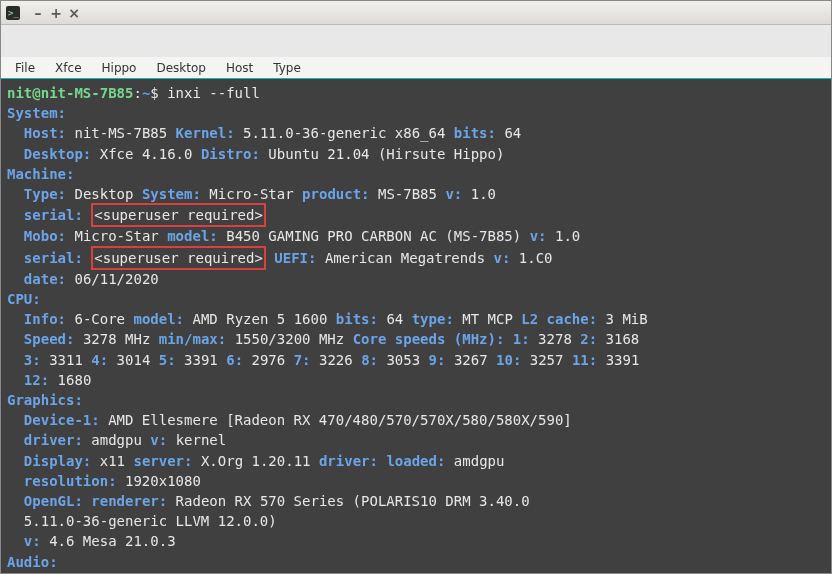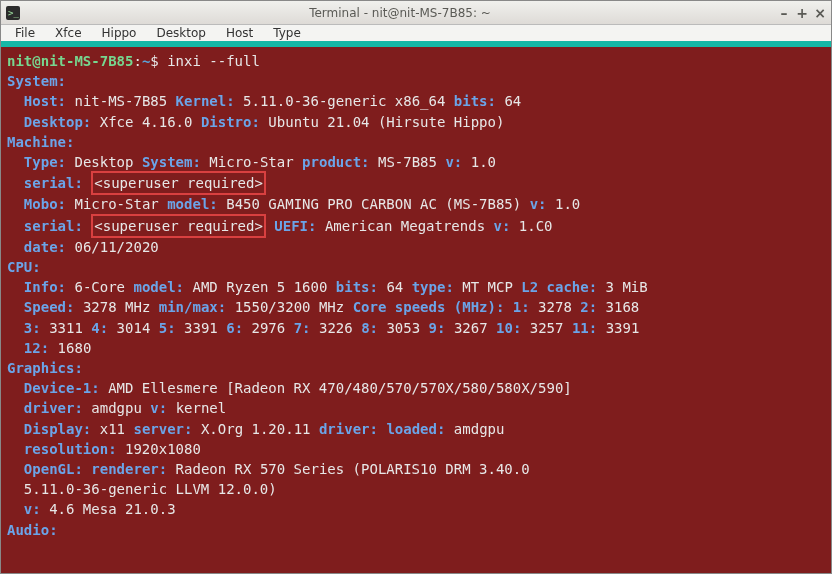--- a/index.html
+++ b/index.html
@@ -47,32 +47,33 @@
     display:flex;align-items:center;justify-content:center;
     font-size: 14px;
     font-weight: bold;
   }
   .menubar {
     height: 22px;
     background: #f4f4f2;
     display: flex;
     align-items: center;
     padding: 0 4px;
-    border-bottom: 6px solid #14b8a6;
+    border-bottom: 1px solid #14b8a6;
     font-family: "DejaVu Sans", sans-serif;
     font-size: 12px;
     color: #333;
+    margin-top: 32px;
   }
   .menubar .menu-item {
     padding: 2px 10px;
     cursor: pointer;
   }
   .terminal {
     flex: 1;
-    background: #7f1d1d;
+    background: #404040;
     color: #e7e7e7;
     padding: 4px 6px;
     overflow: hidden;
     white-space: pre;
     font-family: "DejaVu Sans Mono", "Liberation Mono", monospace;
     font-size: 14px;
     line-height: 20.2px;
   }
   .prompt-user { color: #77d68f; font-weight: bold; }
   .prompt-colon { color: #e7e7e7; }
@@ -93,21 +94,20 @@
 <body>
 
 <div class="window">
   <div class="titlebar">
     <span class="icon">
       <svg width="16" height="16" viewBox="0 0 16 16">
           <rect x="1" y="1" width="14" height="14" rx="2" fill="#2b2b2b"></rect>
           <text x="3" y="11" font-size="9" fill="#9fe0a0" font-family="monospace">&gt;_</text>
         </svg>
     </span>
-    <span class="title">Terminal - nit@nit-MS-7B85: ~</span>
     <span class="win-btn">–</span>
     <span class="win-btn">+</span>
     <span class="win-btn">×</span>
   </div>
 
   <div class="menubar">
     <span class="menu-item">File</span>
     <span class="menu-item">Xfce</span>
     <span class="menu-item">Hippo</span>
     <span class="menu-item">Desktop</span>

